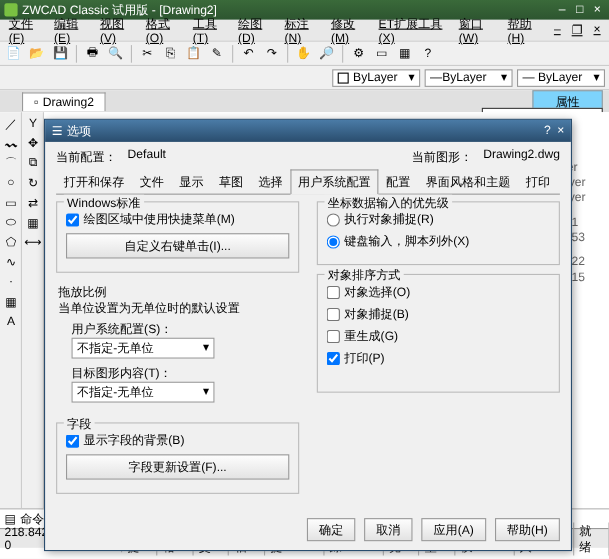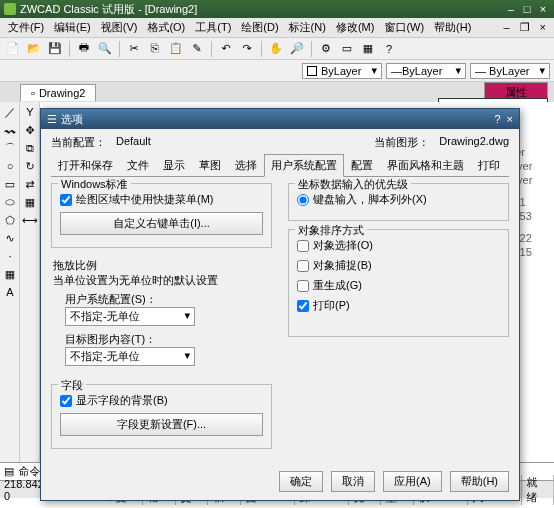--- a/index.html
+++ b/index.html
@@ -2,21 +2,21 @@
 <html><head>
 <meta charset="utf-8">
 <style>
 * { margin:0; padding:0; box-sizing:border-box; font-family:"Microsoft YaHei","SimSun",sans-serif; font-size:11px; }
 body { background:#fff; width:554px; height:508px; overflow:hidden; position:relative; }
 .titlebar { background:linear-gradient(#3a6a3a,#2d5530); height:18px; display:flex; align-items:center; padding:0 4px; color:#fff; }
 .titlebar .logo { width:12px;height:12px;background:#7ac142;border-radius:2px;margin-right:4px; }
 .titlebar .wbtns { margin-left:auto; display:flex; gap:2px; }
 .titlebar .wbtns span { width:14px;height:12px;display:inline-flex;align-items:center;justify-content:center;cursor:pointer; }
 .menubar { background:#e8e8e8; height:20px; display:flex; align-items:center; padding:0 4px; gap:2px; border-bottom:1px solid #ccc; }
-.menubar span { padding:2px 4px; }
+.menubar span { padding:2px 4px;text-decoration:underline; }
 .toolbar { background:#f0f0f0; height:22px; display:flex; align-items:center; padding:0 4px; gap:3px; border-bottom:1px solid #ccc; }
 .toolbar .tbtn { width:18px;height:18px;display:inline-flex;align-items:center;justify-content:center;border:1px solid transparent; }
 .toolbar .sep { width:1px;height:16px;background:#bbb;margin:0 2px; }
 .propbar { background:#f0f0f0; height:22px; display:flex; align-items:center; padding:0 4px; gap:4px; border-bottom:1px solid #ccc; justify-content:flex-end; }
 .propbar .sel { border:1px solid #999; background:#fff; height:16px; padding:0 4px; display:flex; align-items:center; min-width:80px; }
 .doctab { background:#e0e0e0; height:20px; display:flex; align-items:center; padding-left:20px; }
 .doctab .tab { background:#fff; border:1px solid #999; border-bottom:none; padding:2px 10px; display:flex; align-items:center; gap:4px; }
 .workspace { position:relative; height:360px; background:#fff; display:flex; }
 .lefttools { width:20px; background:#f0f0f0; border-right:1px solid #ccc; display:flex; flex-direction:column; gap:2px; padding:2px; }
 .lefttools span, .lefttools2 span { width:16px;height:16px;display:flex;align-items:center;justify-content:center; }
@@ -64,20 +64,21 @@
 
 <div class="menubar">
   <span>文件(F)</span>
   <span>编辑(E)</span>
   <span>视图(V)</span>
   <span>格式(O)</span>
   <span>工具(T)</span>
   <span>绘图(D)</span>
   <span>标注(N)</span>
   <span>修改(M)</span>
+  <span>ET扩展工具(X)</span>
   <span>窗口(W)</span>
   <span>帮助(H)</span>
   <div style="margin-left:auto;display:flex;gap:2px">
     <span>–</span>
     <span>❐</span>
     <span>×</span>
   </div>
 </div>
 
 <div class="toolbar">
@@ -117,21 +118,21 @@
       <span style="margin-left:auto">▾</span>
     </span>
 </div>
 
 <div class="doctab">
   <div class="tab">
     <span>▫</span>
     <span>Drawing2</span>
   </div>
   <div style="margin-left:auto;padding-right:6px;display:flex;align-items:center;gap:4px">
-    <span style="background:#be185d;padding:2px 20px;border:1px solid #999">属性</span>
+    <span style="background:#7dd3fc;padding:2px 20px;border:1px solid #999">属性</span>
   </div>
 </div>
 
 <div style="position:absolute;right:6px;top:98px;border:1px solid #333;background:#fff;padding:2px 6px;width:110px;display:flex;justify-content:space-between">
   <span>无选择</span>
     <span>▾</span>
 </div>
 
 <div class="workspace">
   <div class="lefttools">
@@ -234,20 +235,24 @@
               <span>显示字段的背景(B)</span>
             </label>
           <span class="btn wide">字段更新设置(F)...</span>
         </div>
       </div>
 
       <div class="col">
         <div class="group">
           <span class="gtitle">坐标数据输入的优先级</span>
           <label class="chk">
+              <input type="radio" name="cp" style="">
+              <span>执行对象捕捉(R)</span>
+            </label>
+          <label class="chk">
               <input type="radio" name="cp" checked="" style="">
               <span>键盘输入，脚本列外(X)</span>
             </label>
         </div>
 
         <div class="group">
           <span class="gtitle">对象排序方式</span>
           <label class="chk">
               <input type="checkbox" style="">
               <span>对象选择(O)</span>

